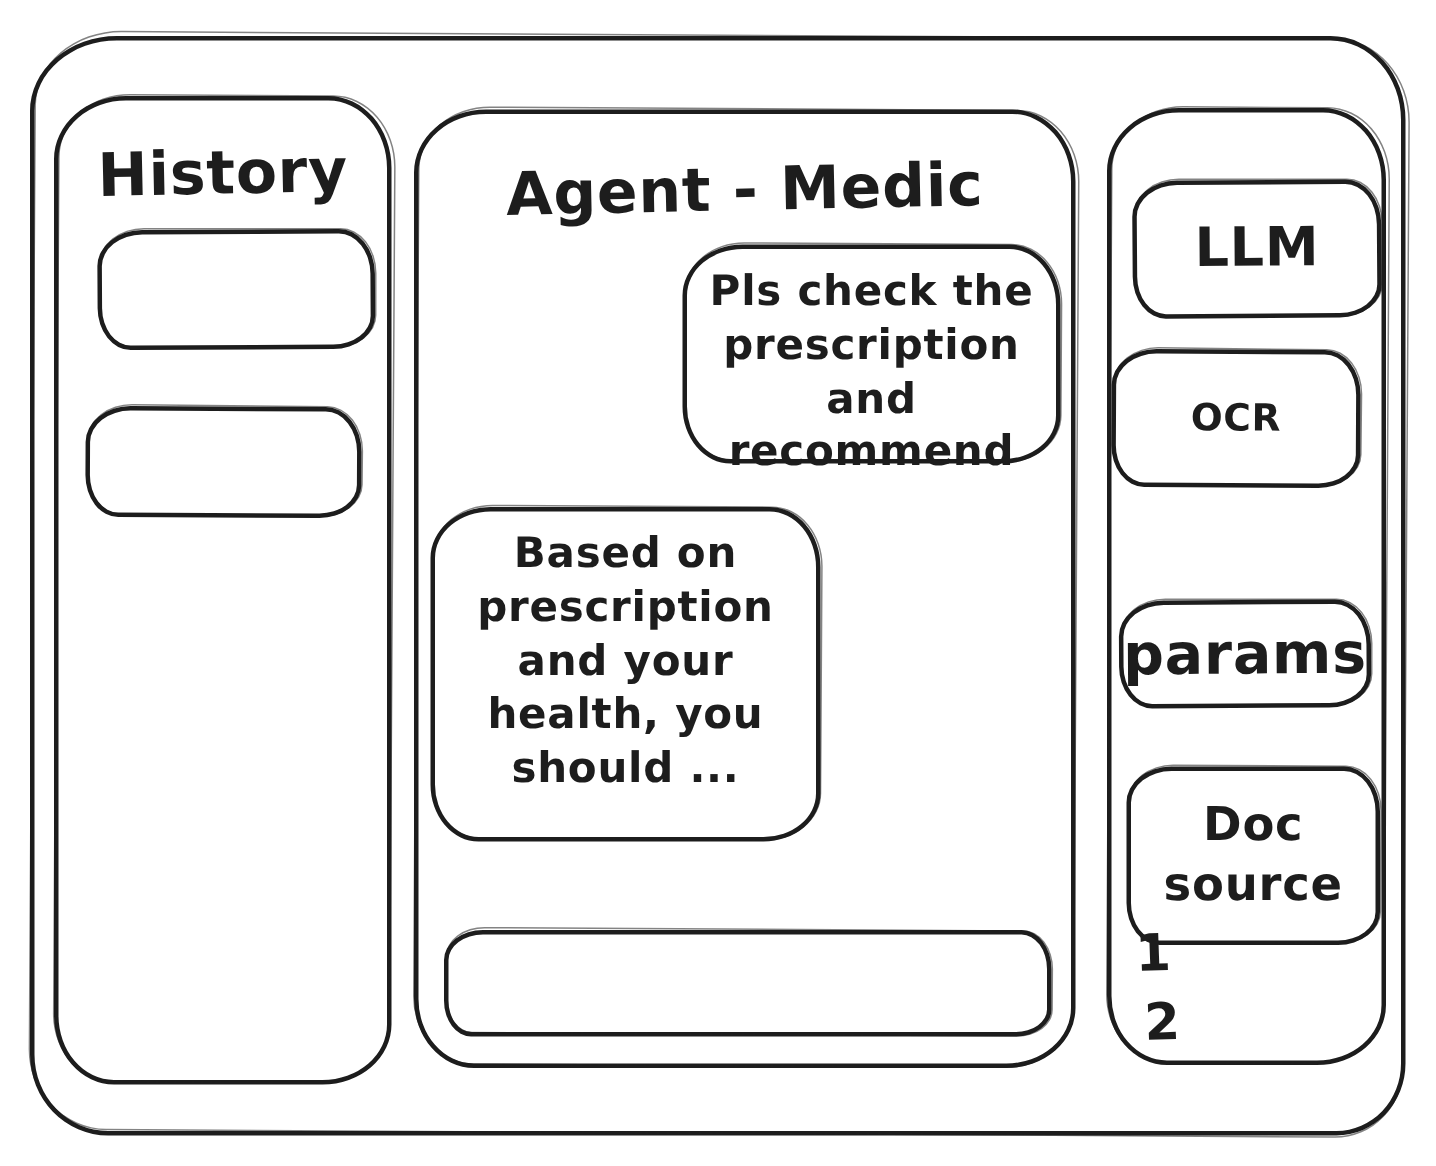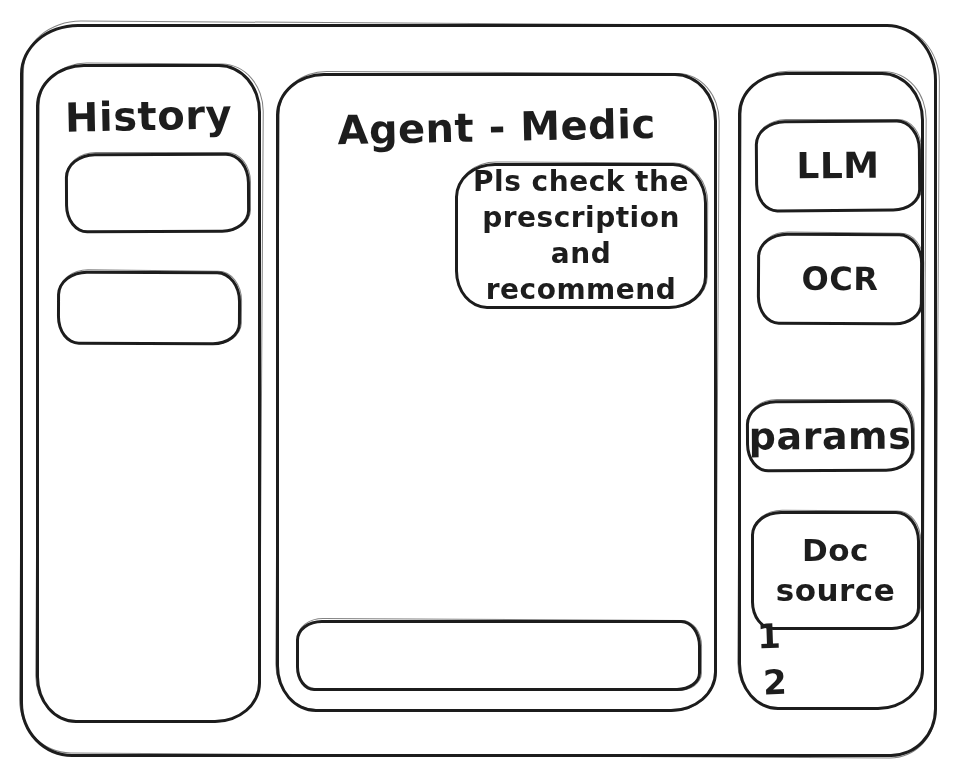--- a/index.html
+++ b/index.html
@@ -44,21 +44,20 @@
   }
   .title{
     position:absolute;
     width:100%;
     text-align:center;
     font-weight:bold;
     transform:rotate(-1.2deg);
   }
   .bubble{
     display:flex;
-    align-items:center;
     justify-content:center;
     text-align:center;
     padding:10px 14px;
     font-size:28px;
     font-weight:600;
   }
   .btn{
     display:flex;
     align-items:center;
     justify-content:center;
@@ -95,33 +94,36 @@
     <div class="sk rr-btn" style="left:18px;top:204px;width:184px;height:74px;transform:rotate(.25deg);cursor:pointer;"></div>
   </div>
 
   <div class="sk rr-panel" style="left:276px;top:73px;width:441px;height:639px;">
     <div class="title hand" style="top:26px;font-size:40px;">Agent - Medic</div>
 
     <div class="sk rr-bubble bubble hand" style="left:176px;top:87px;width:252px;height:146px;">
       <span>Pls check the prescription and recommend</span>
     </div>
 
+    <div class="sk rr-bubble bubble hand" style="left:8px;top:262px;width:260px;height:223px;">
+      <span>Based on prescription and your health, you should ...</span>
+    </div>
 
     <div class="sk rr-bar" style="left:17px;top:544px;width:405px;height:71px;">
       <input id="chat-input" type="text" value="" style="">
     </div>
   </div>
 
   <div class="sk rr-panel" style="left:738px;top:72px;width:186px;height:638px;">
 
     <div class="sk rr-btn btn hand" style="left:14px;top:45px;width:166px;height:92px;font-size:36px;transform:rotate(-.4deg);">
       <span>LLM</span>
     </div>
 
-    <div class="sk rr-btn btn hand" style="left:16px;top:158px;width:166px;height:92px;font-size:32px;transform:rotate(.3deg);">
+    <div class="sk rr-btn btn hand" style="left:0;top:158px;width:166px;height:92px;font-size:25px;transform:rotate(.3deg);">
       <span>OCR</span>
     </div>
 
     <div class="sk rr-btn btn hand" style="left:5px;top:325px;width:168px;height:72px;font-size:38px;transform:rotate(-.3deg);">
       <span>params</span>
     </div>
 
     <div class="sk rr-btn btn hand" style="left:10px;top:436px;width:169px;height:119px;font-size:31px;padding:4px 18px;">
       <span>Doc source</span>
     </div>

